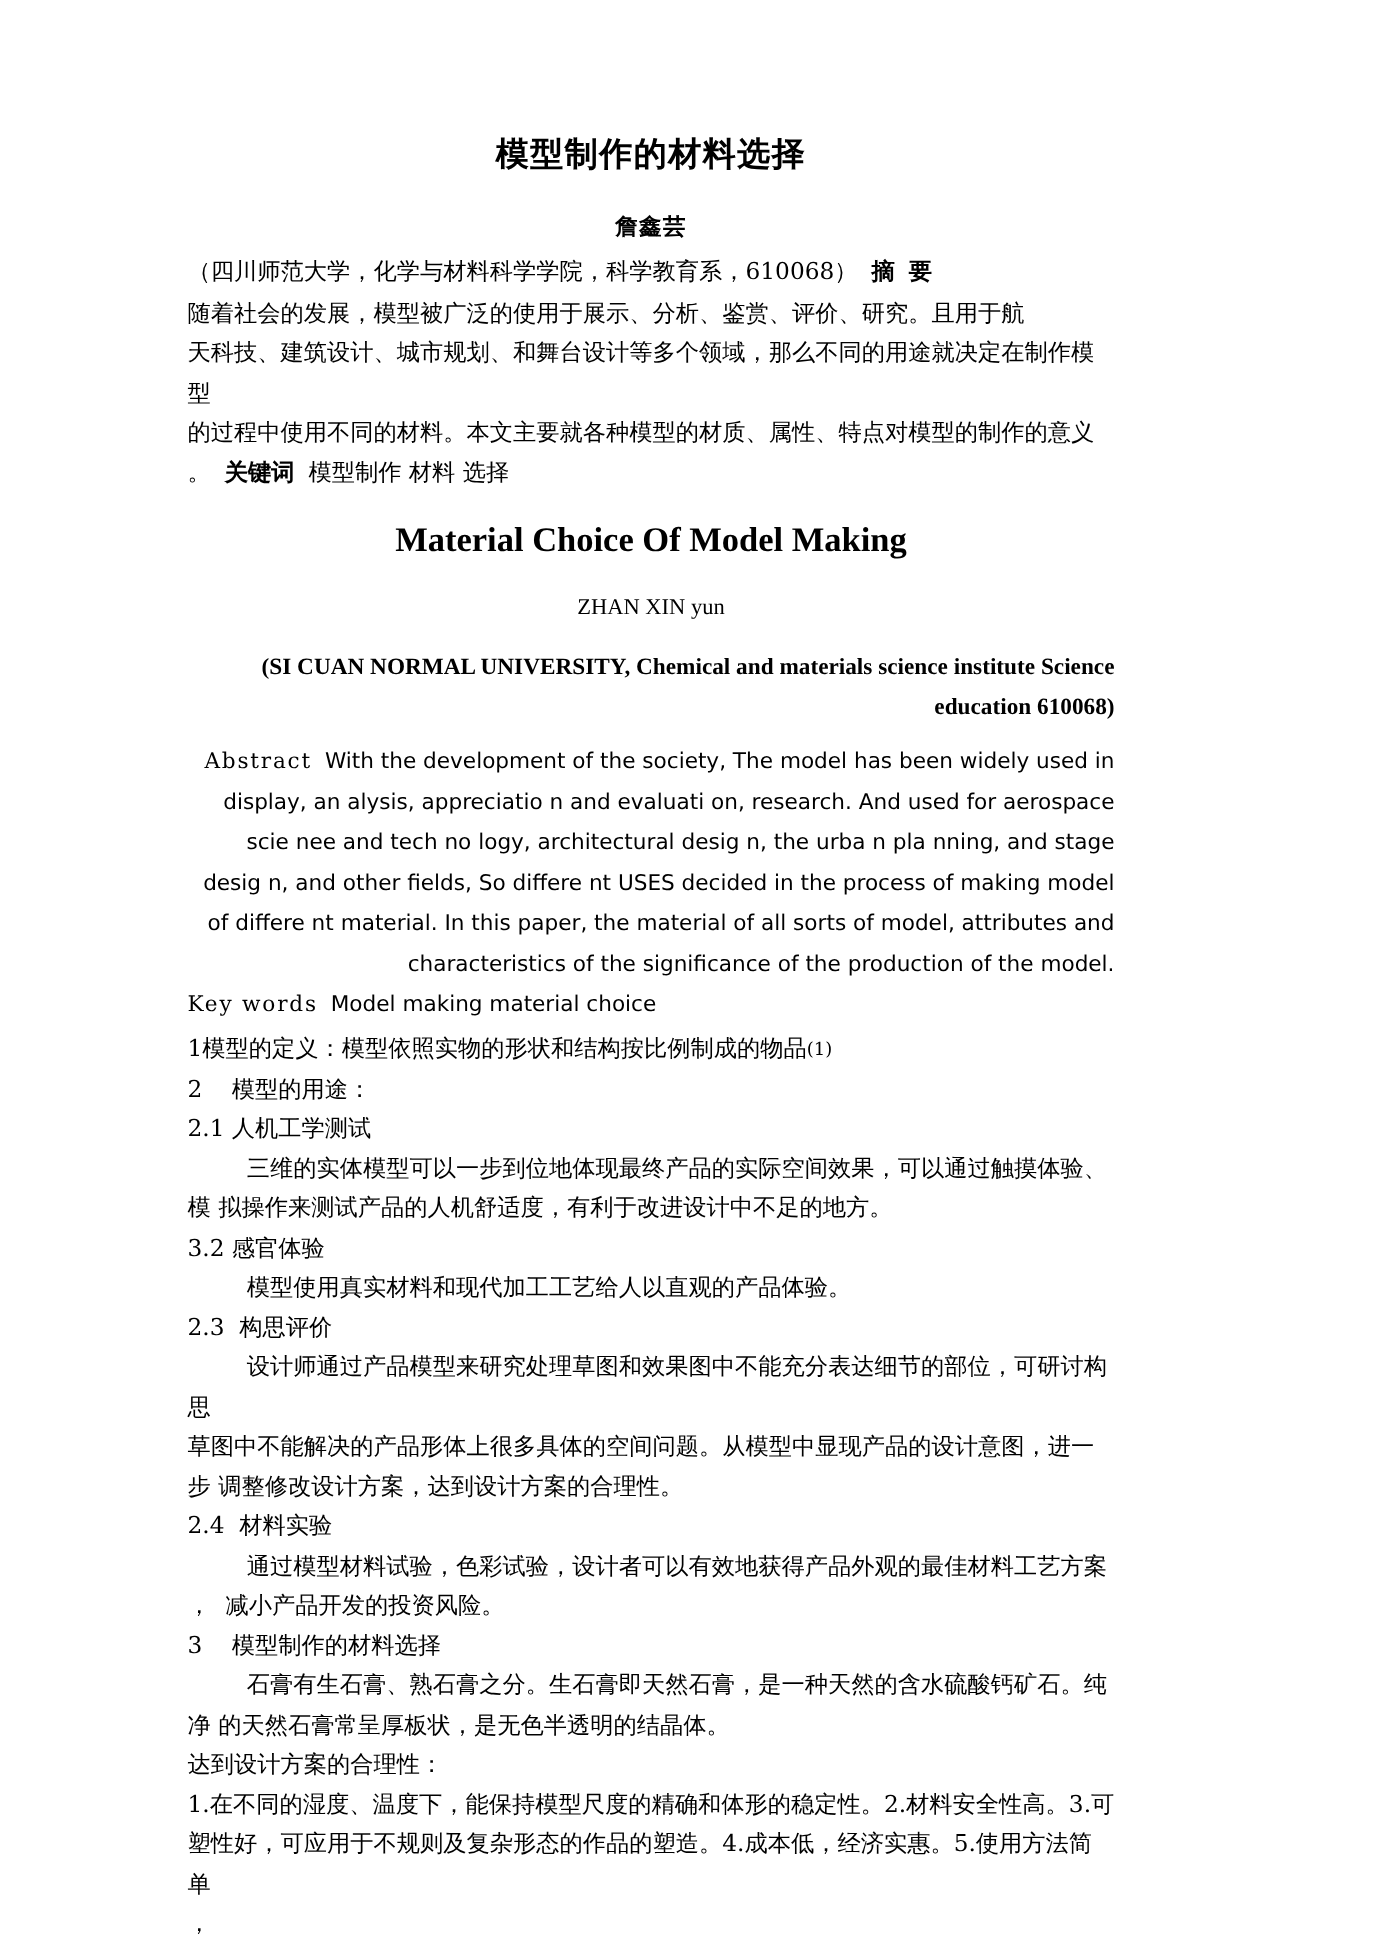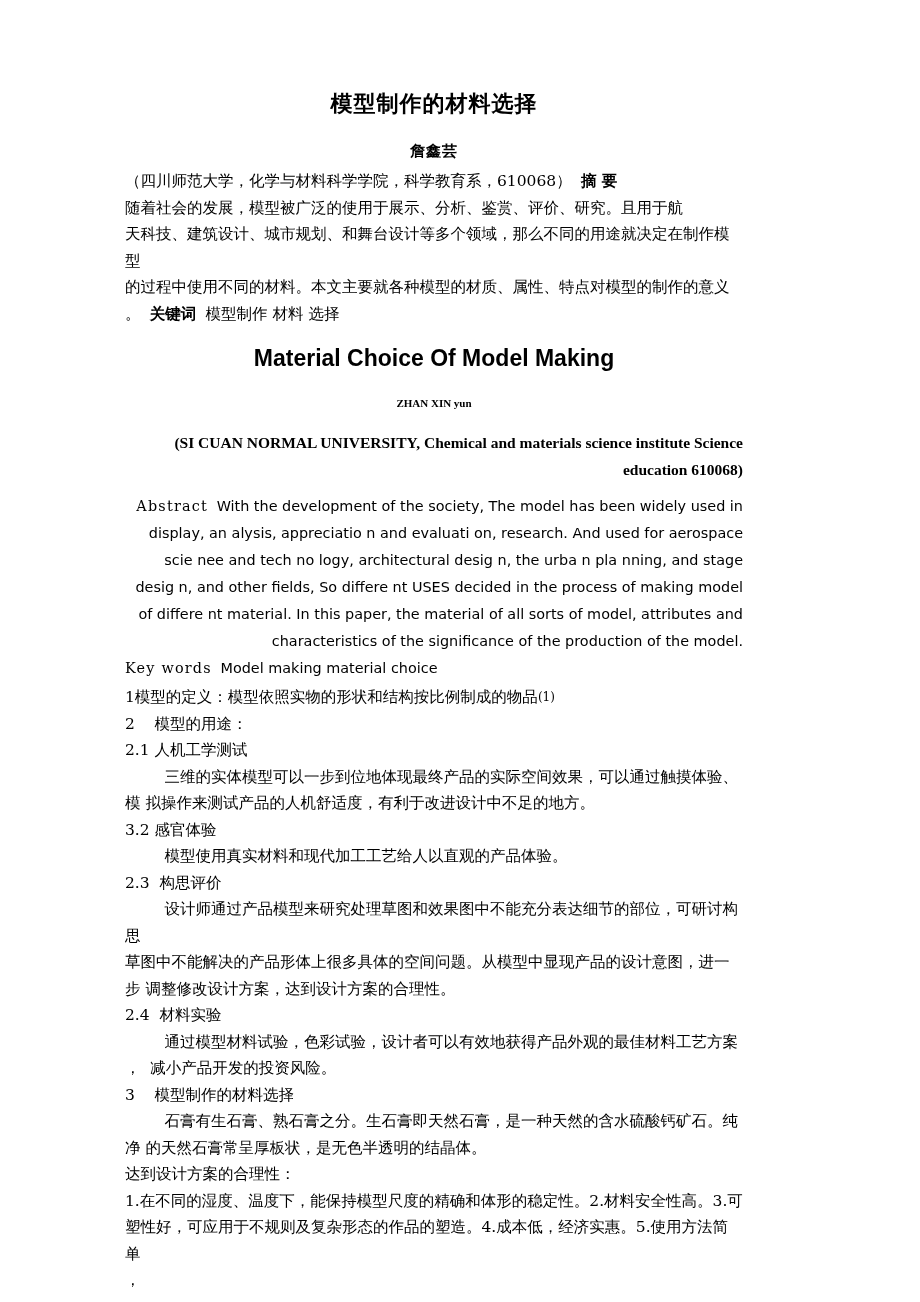--- a/index.html
+++ b/index.html
@@ -47,36 +47,37 @@
   .cn {
     font-family: "DejaVu Serif", serif;
     font-size: 15.5px;
     line-height: 26.5px;
     text-align: left;
     margin: 0;
     white-space: pre-wrap;
   }
   .cn b, .bold {
     font-weight: bold;
+    font-family: Liberation Mono, monospace;
   }
 
   
   .en-title {
     text-align: center;
-    font-family: Liberation Sans, sans-serif;
+    font-family: Liberation Serif, serif;
     font-weight: bold;
     font-size: 23px;
     line-height: 34px;
     margin: 14px 0 16px 0;
   }
   .en-author {
     text-align: center;
     font-family: "Liberation Serif", "DejaVu Serif", serif;
-    font-weight: bold;
-    font-size: 11px;
+    font-weight: normal;
+    font-size: 15px;
     line-height: 24px;
     margin: 0 0 14px 0;
   }
   .en-affil {
     font-family: "Liberation Serif", "DejaVu Serif", serif;
     font-weight: bold;
     font-size: 15.5px;
     line-height: 27px;
     margin: 0 0 10px 0;
     text-align: right;

